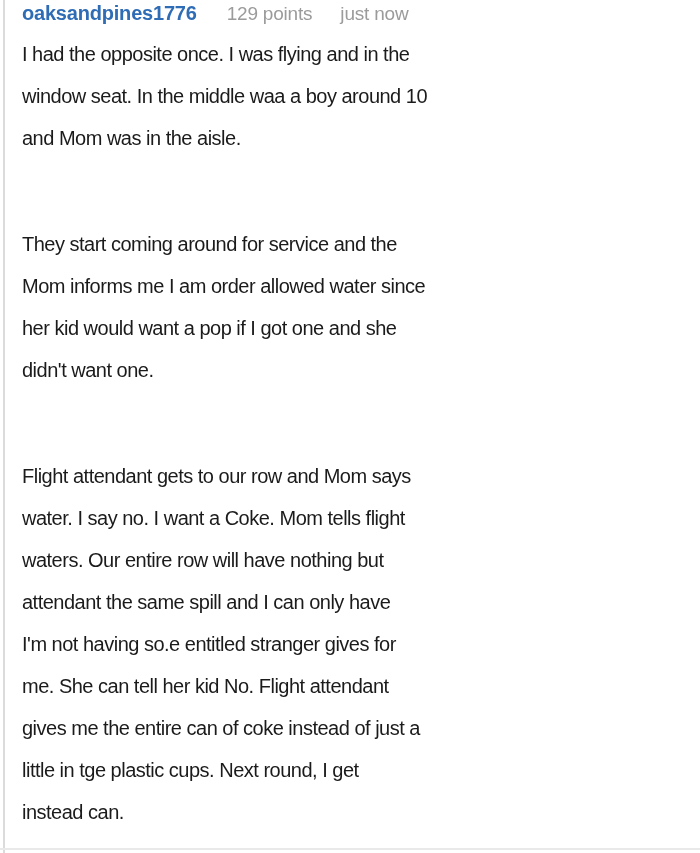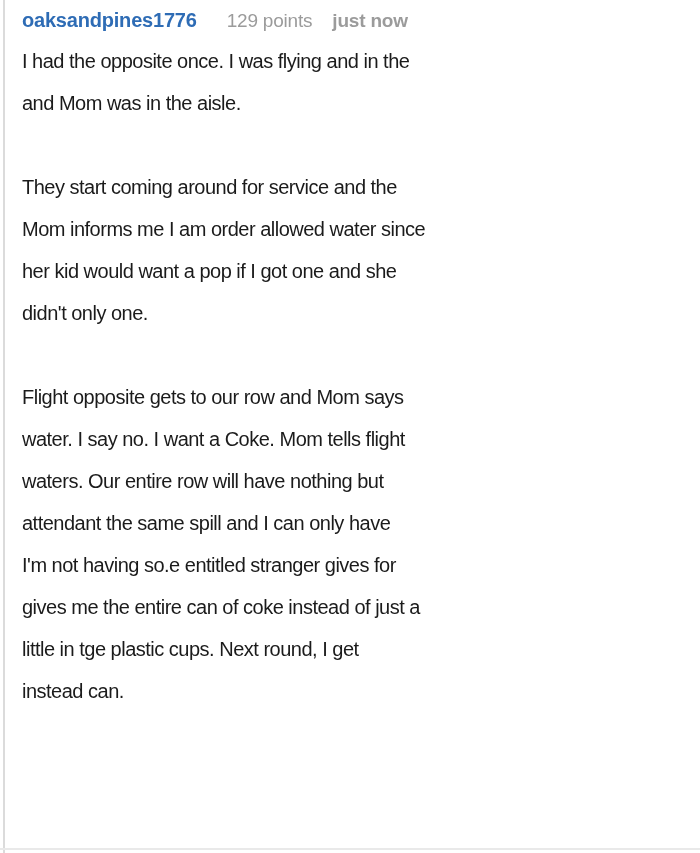--- a/index.html
+++ b/index.html
@@ -24,51 +24,51 @@
   }
   .bottom-divider {
     position: absolute;
     left: 0;
     bottom: 3px;
     width: 100%;
     height: 2px;
     background: var(--divider, #e9e9e9);
   }
   .content {
-    padding: 7px 8px 0 22px;
+    padding: 0 8px 0 22px;
   }
   .comment-header {
     display: flex;
     align-items: baseline;
     line-height: 26px;
   }
   .username {
     color: var(--username-blue, #2e6cb5);
     font-weight: bold;
     font-size: 20px;
     letter-spacing: -0.2px;
     text-decoration: none;
     cursor: pointer;
   }
   .meta {
     color: var(--meta-gray, #9b9b9b);
     font-size: 19px;
     letter-spacing: -0.2px;
   }
   .points { margin-left: 30px; }
-  .timestamp { margin-left: 20px; font-weight: bold; }
+  .timestamp { margin-left: 28px; }
   .comment-body {
     margin-top: 6px;
     font-size: 20px;
     line-height: 42px;
     color: var(--text-color, #1b1b1b);
     letter-spacing: -0.5px;
   }
   .para + .para {
-    margin-top: 42px;
+    margin-top: 64px;
   }
   .line {
     white-space: nowrap;
   }
 </style>
 </head>
 <body>
 
 <div class="thread-line"></div>
 
@@ -77,36 +77,38 @@
   <div class="comment-header">
     <span class="username">oaksandpines1776</span>
     <span class="meta points">129 points</span>
     <span class="meta timestamp">just now</span>
   </div>
 
   <div class="comment-body">
 
     <div class="para">
       <div class="line">I had the opposite once. I was flying and in the</div>
+      <div class="line">window seat. In the middle waa a boy around 10</div>
       <div class="line">and Mom was in the aisle.</div>
     </div>
 
     <div class="para">
       <div class="line">They start coming around for service and the</div>
       <div class="line">Mom informs me I am order allowed water since</div>
       <div class="line">her kid would want a pop if I got one and she</div>
-      <div class="line">didn't only one.</div>
+      <div class="line">didn't want one.</div>
     </div>
 
     <div class="para">
-      <div class="line">Flight opposite gets to our row and Mom says</div>
+      <div class="line">Flight attendant gets to our row and Mom says</div>
       <div class="line">water. I say no. I want a Coke. Mom tells flight</div>
       <div class="line">waters. Our entire row will have nothing but</div>
       <div class="line">attendant the same spill and I can only have</div>
       <div class="line">I'm not having so.e entitled stranger gives for</div>
+      <div class="line">me. She can tell her kid No. Flight attendant</div>
       <div class="line">gives me the entire can of coke instead of just a</div>
       <div class="line">little in tge plastic cups. Next round, I get</div>
       <div class="line">instead can.</div>
     </div>
 
   </div>
 
 </div>
 
 <div class="bottom-divider"></div>

